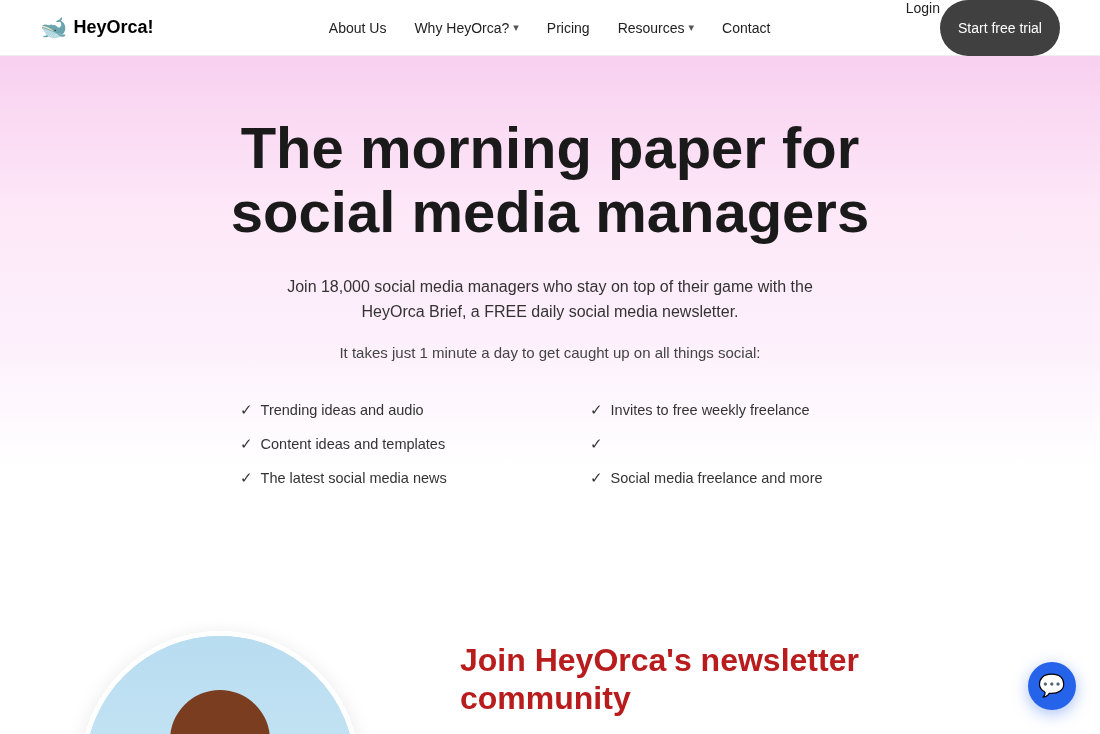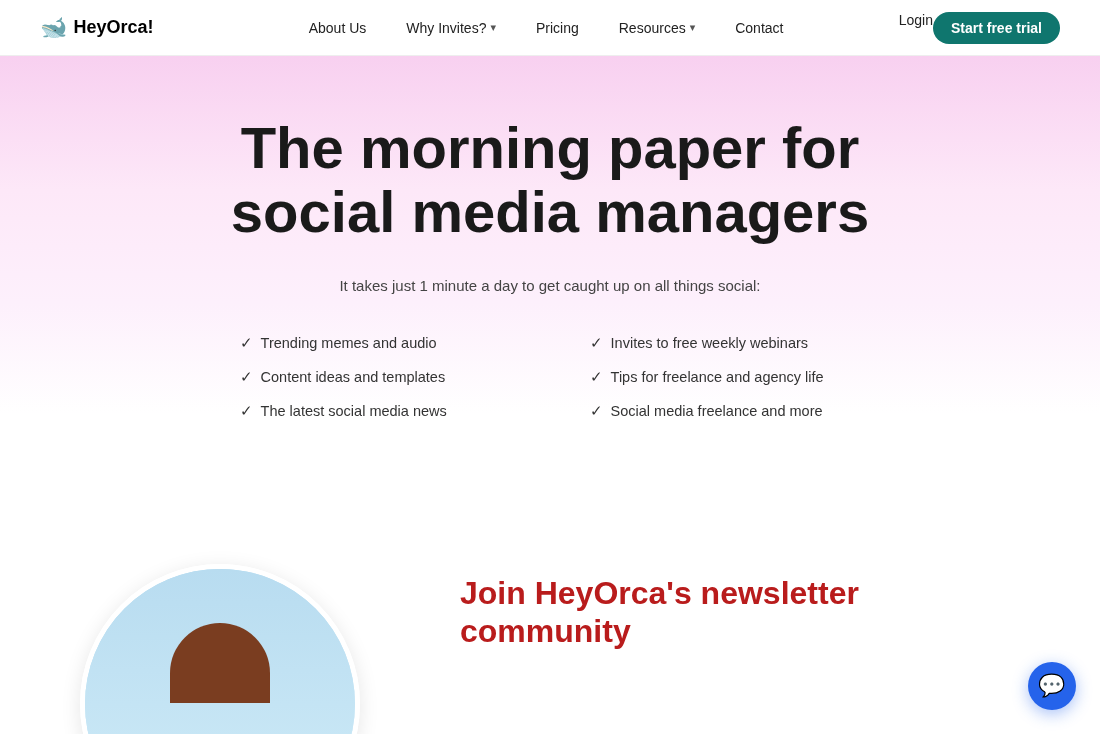--- a/index.html
+++ b/index.html
@@ -6,32 +6,32 @@
     body { font-family: -apple-system, BlinkMacSystemFont, 'Segoe UI', sans-serif; overflow-x: hidden; background: #fff; }
 
     
     nav {
       display: flex; align-items: center; justify-content: space-between;
       padding: 0 40px; height: 56px; background: #fff;
       border-bottom: 1px solid #eee; position: relative; z-index: 10;
     }
     .nav-logo { display: flex; align-items: center; gap: 6px; font-weight: 800; font-size: 18px; cursor: pointer; }
     .nav-logo-orca { font-size: 22px; }
-    .nav-links { display: flex; align-items: center; gap: 40px; margin-left: 40px; }
+    .nav-links { display: flex; align-items: center; gap: 28px; margin-left: 40px; }
     .nav-link { font-size: 14px; color: #222; cursor: pointer; text-decoration: none; display: flex; align-items: center; gap: 4px; }
     .chevron { font-size: 11px; color: #555; }
     .nav-actions { display: flex; align-items: flex-start; }
     .btn-login { font-size: 14px; color: #222; cursor: pointer; background: none; border: none; }
     .btn-demo {
       font-size: 14px; padding: 8px 18px; border-radius: 999px;
       border: 1.5px solid #222; background: #fff; cursor: pointer; font-weight: 500;
     }
     .btn-trial {
-      font-size: 14px; padding: 8px 18px; border-radius: 999px;
-      background: #0f766e; color: #fff; border: none; cursor: pointer; font-weight: 700;
+      font-size: 14px; padding: 20px 18px; border-radius: 999px;
+      background: #404040; color: #fff; border: none; cursor: pointer; font-weight: 400;
     }
 
     
     .hero {
       background: linear-gradient(180deg, #f8d0f0 0%, #fde8f8 30%, #fdf0fc 55%, #fff 80%);
       text-align: center; padding: 60px 62px 80px;
     }
     .hero h1 { font-size: 58px; font-weight: 900; line-height: 1.1; color: #1a1a1a; max-width: 700px; margin: 0 auto 30px; }
     .hero p { font-size: 16px; color: #333; max-width: 560px; margin: 0 auto 16px; line-height: 1.6; }
     .hero p.tagline { font-size: 15px; color: #444; margin-bottom: 32px; margin-top: 10px; }
@@ -83,21 +83,21 @@
 <nav>
   <div class="nav-logo">
     <span class="nav-logo-orca">🐋</span>
     <span>HeyOrca!</span>
   </div>
   <div class="nav-links">
     <a class="nav-link">
       <span>About Us</span>
     </a>
     <a class="nav-link">
-      <span>Why Invites?</span>
+      <span>Why HeyOrca?</span>
       <span class="chevron">▾</span>
     </a>
     <a class="nav-link">
       <span>Pricing</span>
     </a>
     <a class="nav-link">
       <span>Resources</span>
       <span class="chevron">▾</span>
     </a>
     <a class="nav-link">
@@ -105,37 +105,37 @@
     </a>
   </div>
   <div class="nav-actions">
     <button class="btn-login">Login</button>
     <button class="btn-trial">Start free trial</button>
   </div>
 </nav>
 
 <section class="hero">
   <h1>The morning paper for social media managers</h1>
+  <p>Join 18,000 social media managers who stay on top of their game with the HeyOrca Brief, a FREE daily social media newsletter.</p>
   <p class="tagline">It takes just 1 minute a day to get caught up on all things social:</p>
   <div class="features">
     <div class="feature-item">
       <span class="check">✓</span>
-      <span>Trending memes and audio</span>
+      <span>Trending ideas and audio</span>
     </div>
     <div class="feature-item">
       <span class="check">✓</span>
-      <span>Invites to free weekly webinars</span>
+      <span>Invites to free weekly freelance</span>
     </div>
     <div class="feature-item">
       <span class="check">✓</span>
       <span>Content ideas and templates</span>
     </div>
     <div class="feature-item">
       <span class="check">✓</span>
-      <span>Tips for freelance and agency life</span>
     </div>
     <div class="feature-item">
       <span class="check">✓</span>
       <span>The latest social media news</span>
     </div>
     <div class="feature-item">
       <span class="check">✓</span>
       <span>Social media freelance and more</span>
     </div>
   </div>

